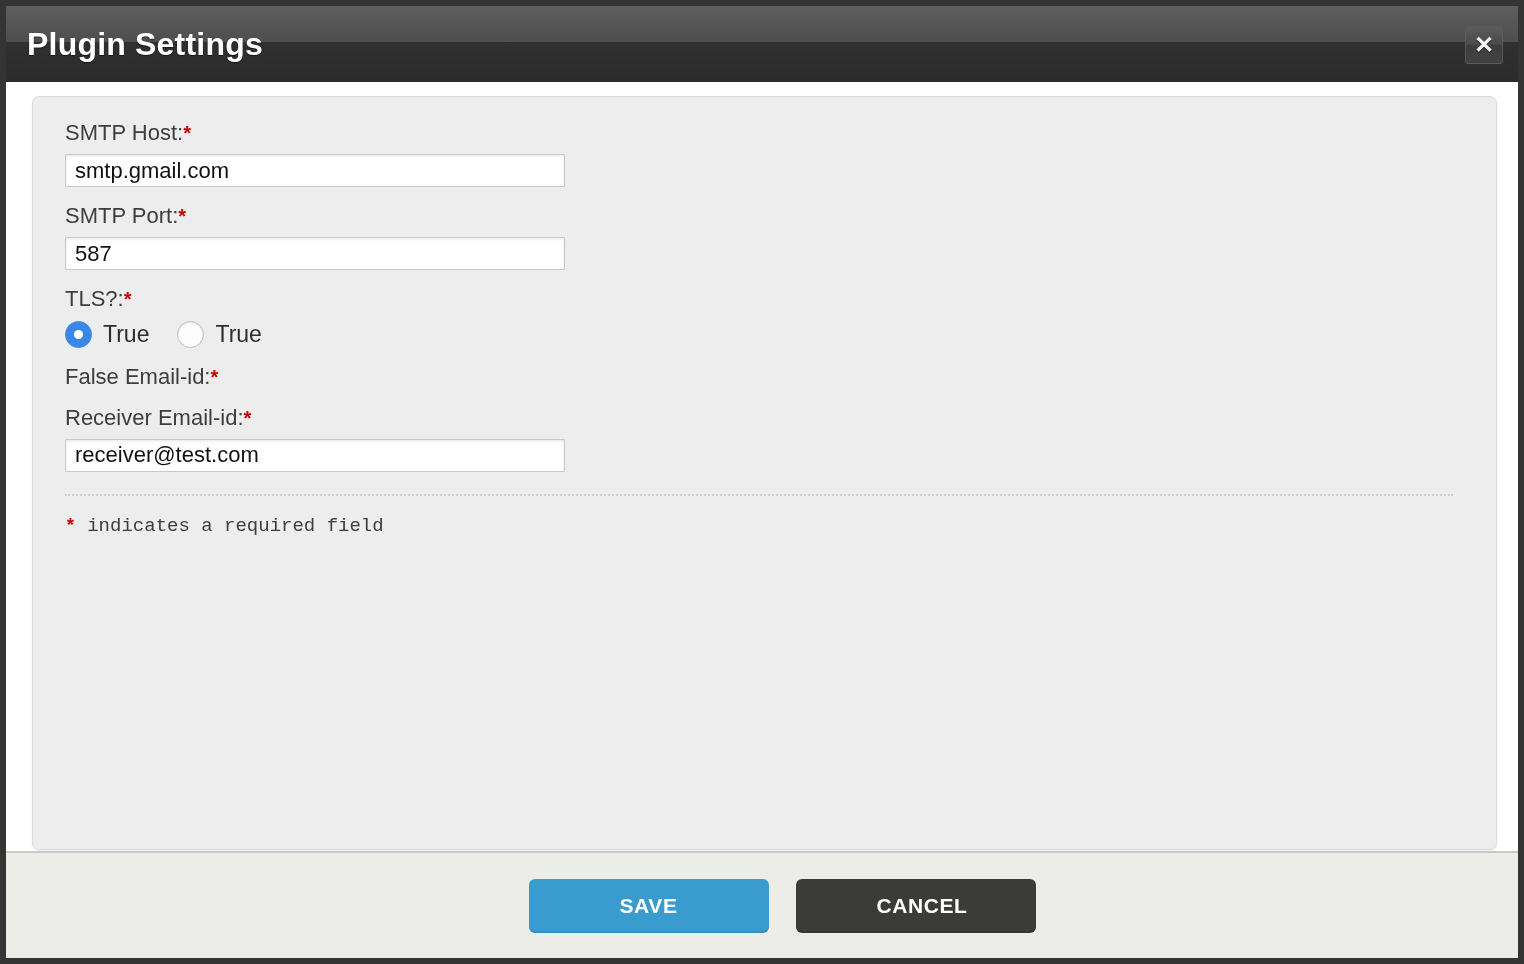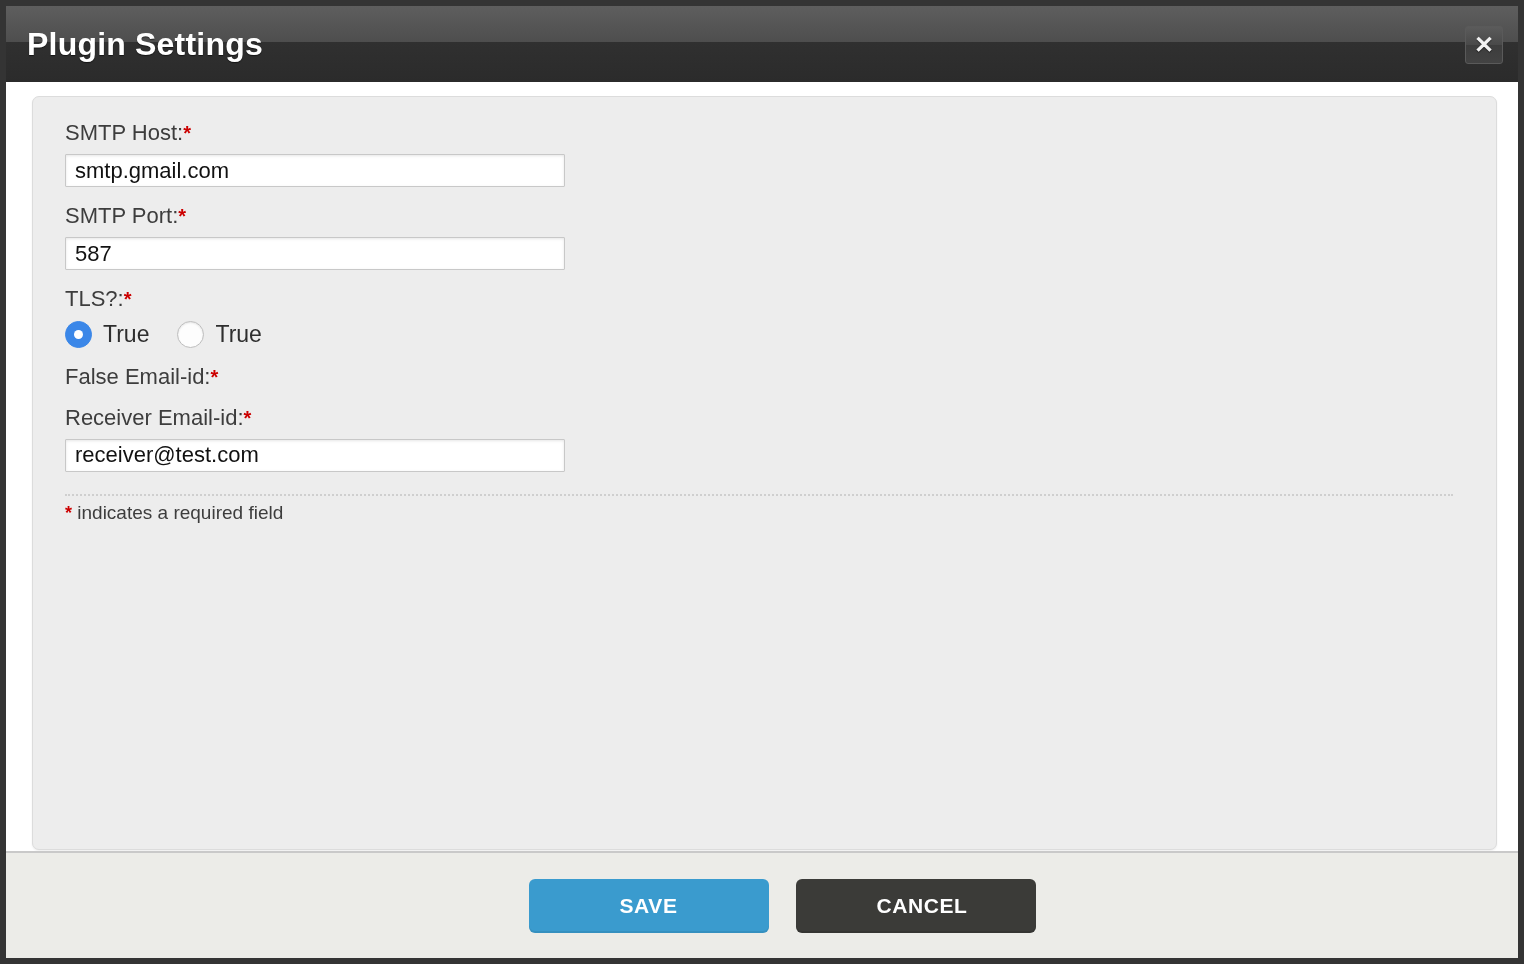--- a/index.html
+++ b/index.html
@@ -172,21 +172,22 @@
   
   .divider-dotted {
     border: none;
     border-top: 2px dotted #cfcfcf;
     margin: 22px 0 0 0;
     width: 1388px;
   }
   .required-note {
     font-size: 19px;
     color: #3d3d3d;
-    margin-top: 6px;
+    margin-top: 19px;
+    font-family: Liberation Mono, monospace;
   }
   .required-note .req-star { font-size: 18px; }
 
   
   .dialog-footer {
     flex: 0 0 107px;
     background: #ecece8;
     border-top: 2px solid #c9c9c9;
     display: flex;
     align-items: center;

